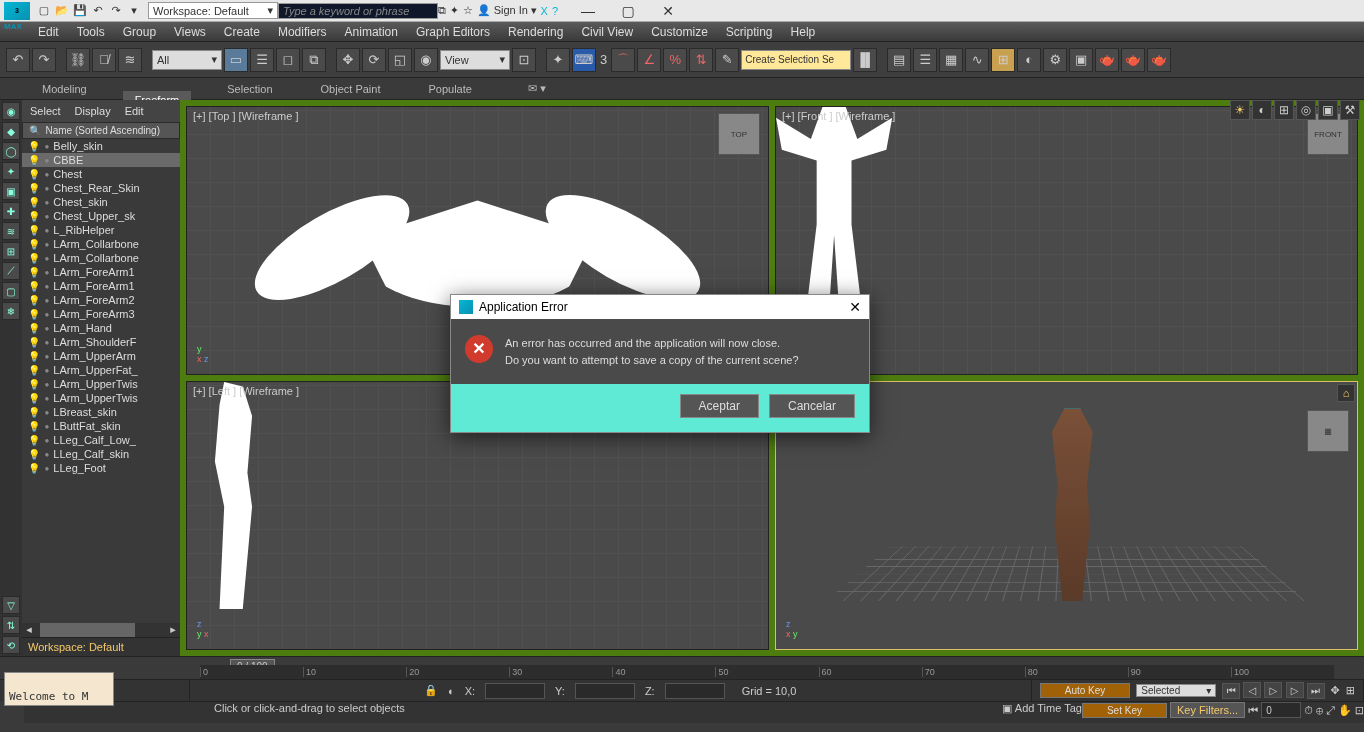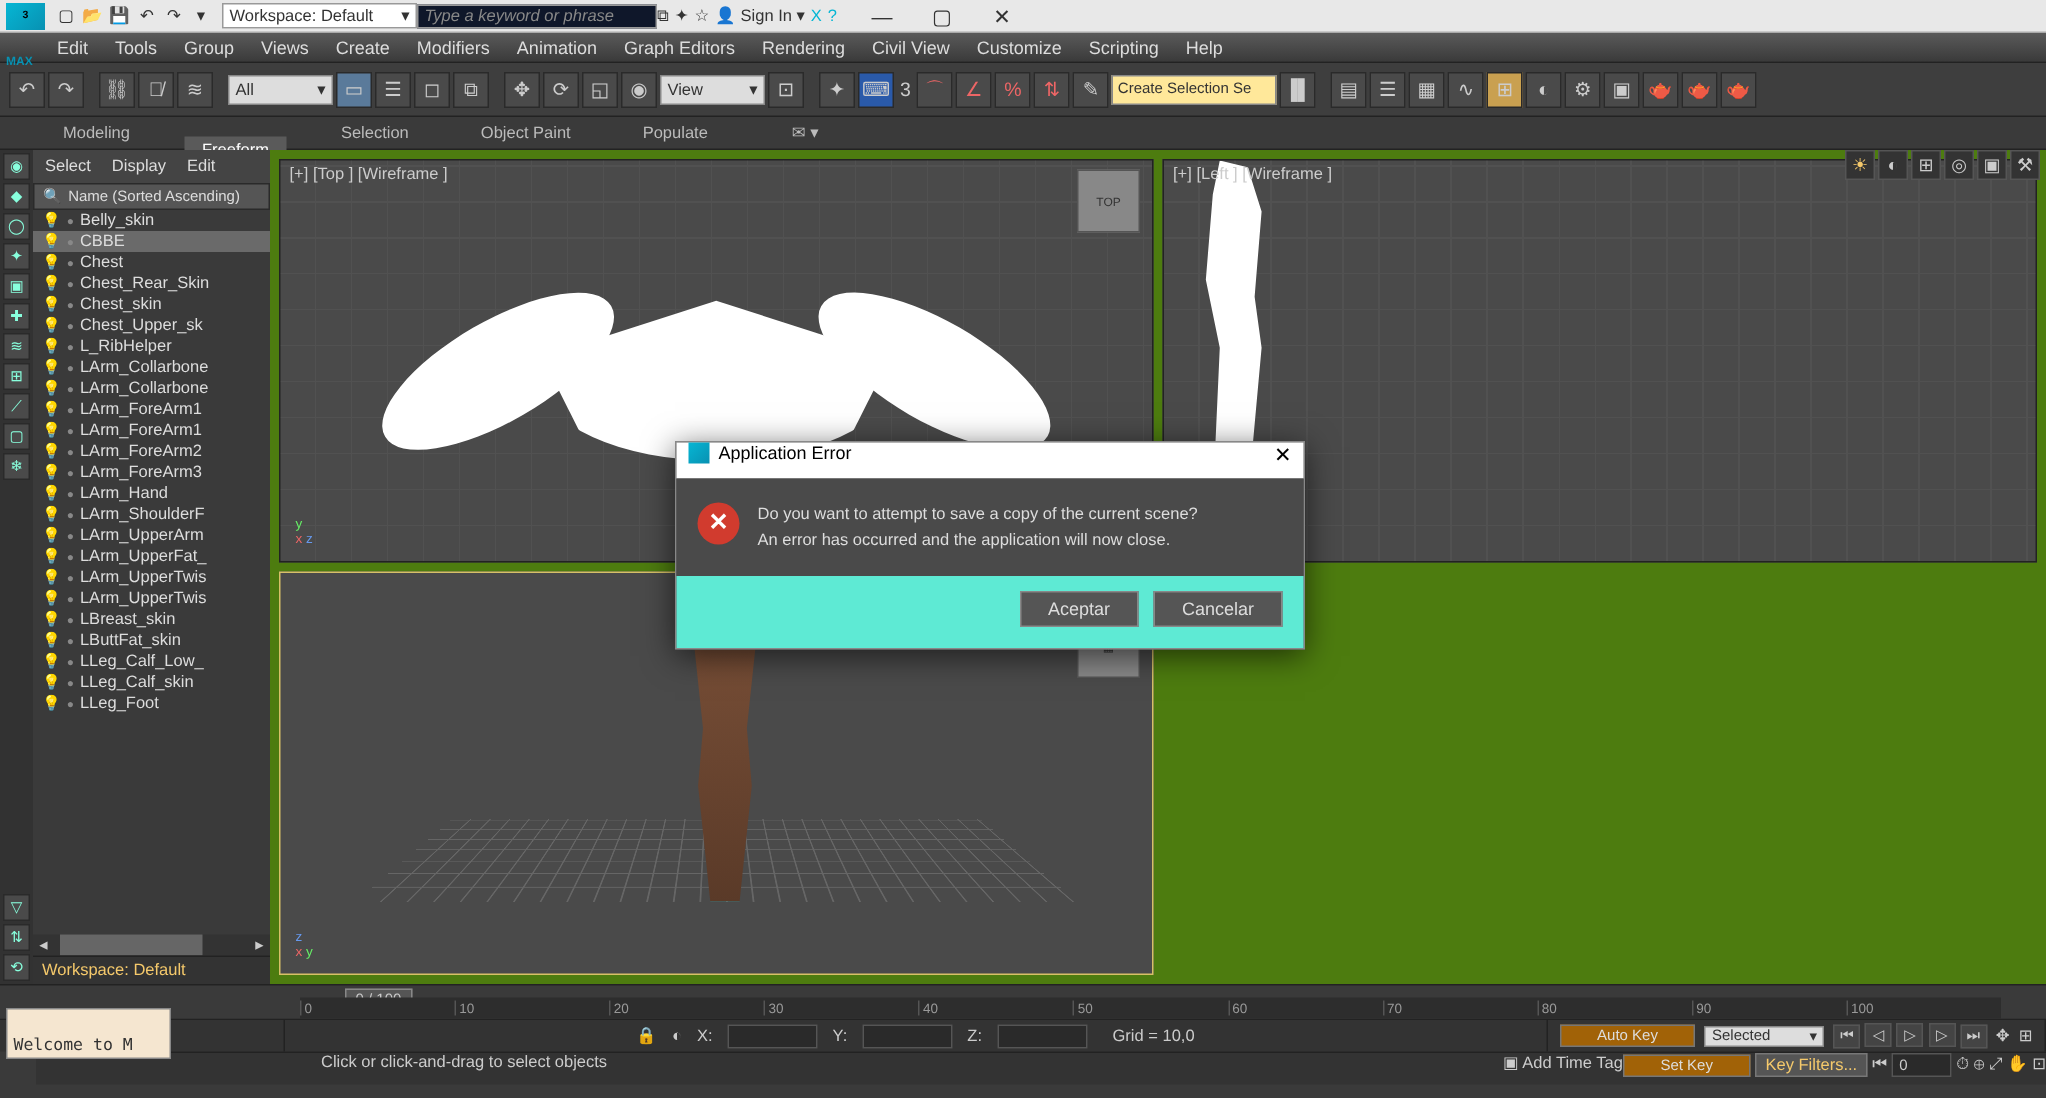--- a/index.html
+++ b/index.html
@@ -10,21 +10,21 @@
 .titlebar .max-logo { width: 26px; height: 18px; background: linear-gradient(135deg,#06b6d4,#0891b2); margin-right: 6px; display:flex;align-items:center;justify-content:center;color:#000;font-size:7px;font-weight:bold; }
 .titlebar .qat { display: flex; gap: 2px; }
 .titlebar .qat span { width: 16px; height: 16px; display: inline-flex; align-items: center; justify-content: center; color: #333; }
 .titlebar .ws-sel { margin-left: 6px; background: #fff; border: 1px solid #999; padding: 1px 4px; font-size: 11px; color: #333; width: 130px; display:flex; justify-content:space-between; align-items:center; }
 .titlebar .app-title { flex: 1; text-align: center; color: #333; font-size: 12px; }
 .titlebar .search { width: 160px; border: 1px solid #999; background: #0f172a; padding: 1px 4px; font-size: 11px; color: #888; font-style: italic; }
 .titlebar .rt-icons { display: flex; gap: 4px; align-items: center; color: #333; }
 .titlebar .win-btns { display: flex; margin-left: 10px; }
 .titlebar .win-btns span { width: 40px; height: 20px; display: flex; align-items: center; justify-content: center; color: #333; font-size: 14px; }
 
-.max-label { position:absolute; left:4px; top:36px; font-size:8px; color:#0891b2; font-weight:bold; }
+.max-label { position:absolute; left:4px; top:22px; font-size:8px; color:#0891b2; font-weight:bold; }
 
 
 .menubar { height: 20px; background: linear-gradient(#5a5a5a,#3a3a3a); display: flex; align-items: center; padding: 0 38px; gap: 18px; color: #ddd; font-size: 12px; border-bottom: 1px solid #222; }
 .menubar span { cursor: pointer; }
 
 
 .toolbar { height: 36px; background: #3e3e3e; display: flex; align-items: center; padding: 0 6px; gap: 2px; border-bottom: 1px solid #222; }
 .toolbar .tb { width: 24px; height: 24px; background: #4a4a4a; border: 1px solid #2a2a2a; display:flex;align-items:center;justify-content:center;font-size:13px;color:#ccc; }
 .toolbar .sep { width: 6px; }
 .toolbar .sel { background: #ddd; color:#333; border:1px solid #888; height:20px; padding:0 4px; font-size:11px; width:70px; display:flex; align-items:center; justify-content:space-between; }
@@ -91,21 +91,21 @@
 .time-track .tick { flex:1; border-left:1px solid #555; text-align:left; padding-left:2px; font-size:9px; color:#999; }
 .status-row { height:22px; display:flex; align-items:center; background:#333; border-top:1px solid #222;}
 .status-row .cell{ padding:0 8px; border-right:1px solid #222; height:100%; display:flex;align-items:center; gap:4px; font-size:11px;}
 .prompt-row { height:22px; display:flex; background:#333; border-top:1px solid #222;margin-left:24px;}
 .status-row input, .prompt-row input { background:#2a2a2a; border:1px solid #555; color:#ccc; height:16px; padding:0 4px; font-size:10px; width:60px; }
 .autokey-btn{ background:#a16207; border:1px solid #777; padding:1px 24px; color:#ddd; font-size:10px;}
 .selected-dd{ background:#ddd;color:#333;border:1px solid #888;padding:0 4px;font-size:10px;width:80px;display:flex;justify-content:space-between;}
 .play-btns span{ width:18px;height:16px;display:inline-flex;align-items:center;justify-content:center;color:#ccc;font-size:10px;border:1px solid #555;background:#444;}
 .maxscript { position:absolute; left:4px; bottom:26px; width:110px; height:34px; background:#f5e6d0; border:1px solid #888; color:#333; font-family:monospace; font-size:11px; padding:2px 4px; display:flex;align-items:flex-end; }
 .dialog { position:absolute; left:450px; top:294px; width:420px; background:#4a4a4a; border:1px solid #888; box-shadow:0 4px 20px rgba(0,0,0,0.6); z-index:101; }
-.dlg-title { height:24px; background:#fff; color:#000; display:flex; align-items:flex-start; padding:0 8px; font-size:12px; justify-content:space-between; }
+.dlg-title { height:24px; background:#fff; color:#000; display:flex; align-items:center; padding:0 8px; font-size:12px; justify-content:space-between; }
 .dlg-title .x { font-size:14px; cursor:pointer; }
 .dlg-body { padding:16px 14px; display:flex; gap:12px; align-items:flex-start; background:#4a4a4a; color:#ddd; font-size:11px; line-height:1.5; }
 .dlg-body .err-icon { width:28px; height:28px; border-radius:50%; background:#d13b2e; display:flex;align-items:center;justify-content:center;color:#fff;font-size:16px;font-weight:bold; flex-shrink:0; }
 .dlg-btns { padding:10px 14px 14px; display:flex; justify-content:flex-end; gap:10px; background:#5eead4; }
 .dlg-btns button { background:#555; color:#ddd; border:1px solid #888; padding:4px 18px; font-size:12px; cursor:pointer; }
 .dlg-title .tiny-logo{width:14px;height:14px;background:linear-gradient(135deg,#06b6d4,#0891b2);margin-right:6px;}
 </style>
 </head>
 <body>
 
@@ -382,20 +382,27 @@
     <div class="vp-grid">
       <div class="vp vp-top">
         <div class="grid-bg"></div>
         <div class="vp-label">[+] [Top ] [Wireframe ]</div>
         <div class="viewcube">TOP</div>
         <div class="silh s1"></div>
           <div class="silh s2"></div>
           <div class="silh s3"></div>
         <div class="axis"><span class="y">y</span><br><span class="x">x</span> <span class="z">z</span></div>
       </div>
+      <div class="vp vp-front">
+        <div class="grid-bg"></div>
+        <div class="vp-label">[+] [Front ] [Wireframe ]</div>
+        <div class="viewcube">FRONT</div>
+        <div class="body"></div>
+        <div class="axis"><span class="z">z</span><br><span class="x">x</span> <span class="y">y</span></div>
+      </div>
       <div class="vp vp-left">
         <div class="grid-bg"></div>
         <div class="vp-label">[+] [Left ] [Wireframe ]</div>
         <div class="body"></div>
         <div class="axis"><span class="z">z</span><br><span class="y">y</span> <span class="x">x</span></div>
       </div>
       <div class="vp vp-persp active">
         <div class="vp-nav">
           <span>⌂</span>
         </div>
@@ -490,21 +497,21 @@
   <div class="dlg-title">
     <span style="display:flex;align-items:center;">
         <span class="tiny-logo"></span>
         <span>Application Error</span>
       </span>
     <span class="x">✕</span>
   </div>
   <div class="dlg-body">
     <div class="err-icon">✕</div>
     <div>
+      <div>An error has occurred and the application will now close.</div>
       <div>Do you want to attempt to save a copy of the current scene?</div>
-      <div>An error has occurred and the application will now close.</div>
     </div>
   </div>
   <div class="dlg-btns">
     <button>Aceptar</button>
     <button>Cancelar</button>
   </div>
 </div>
 
 </body></html>

